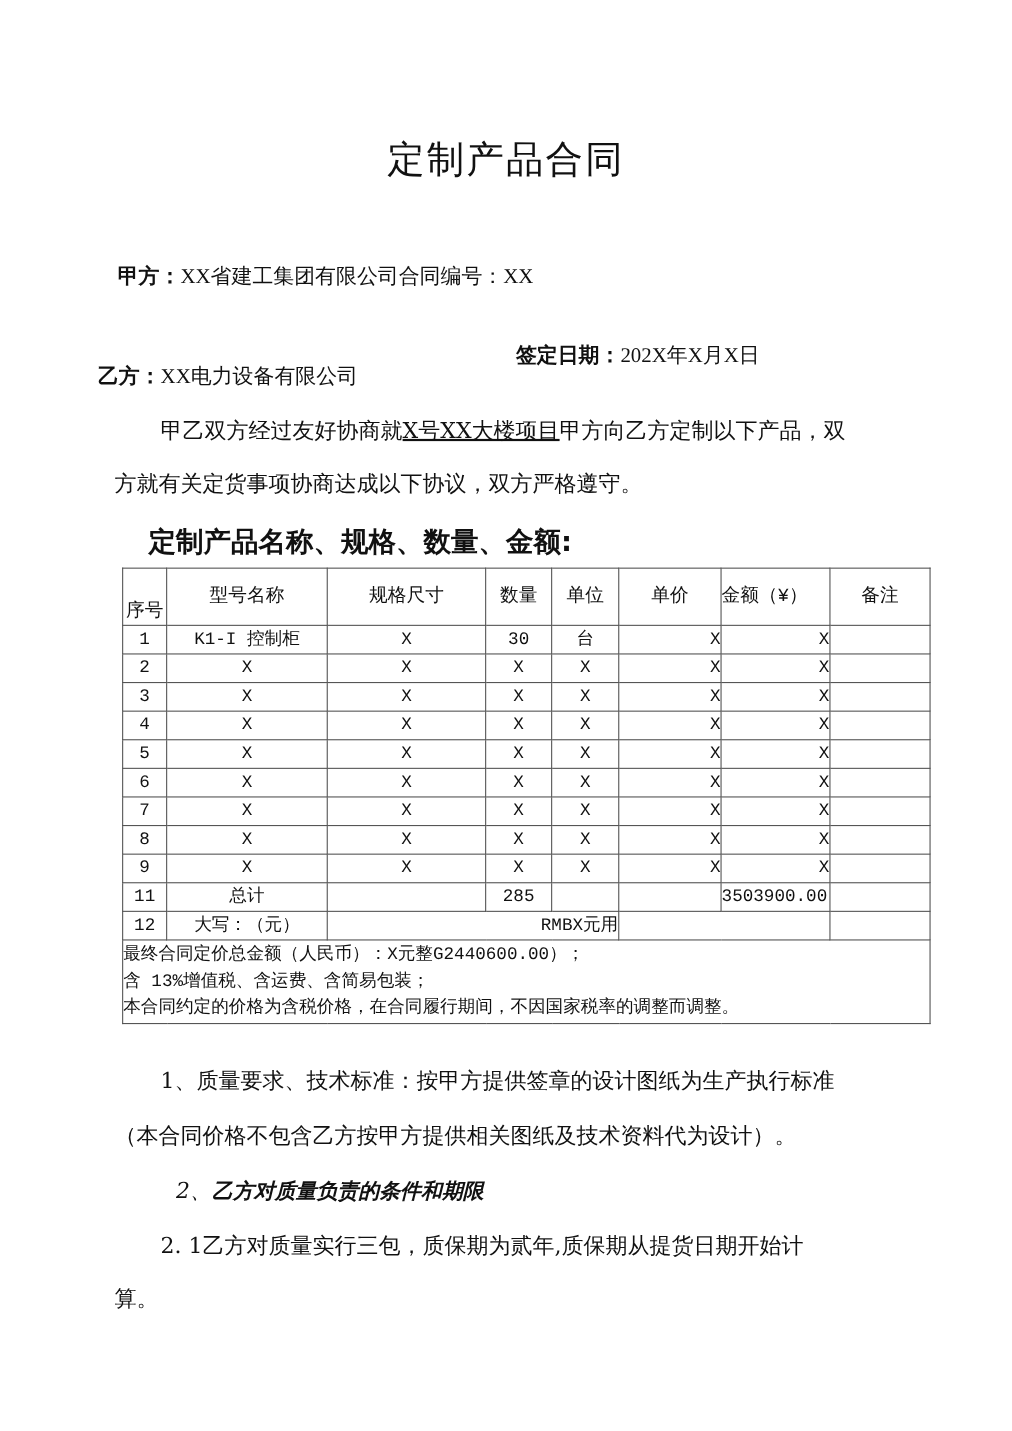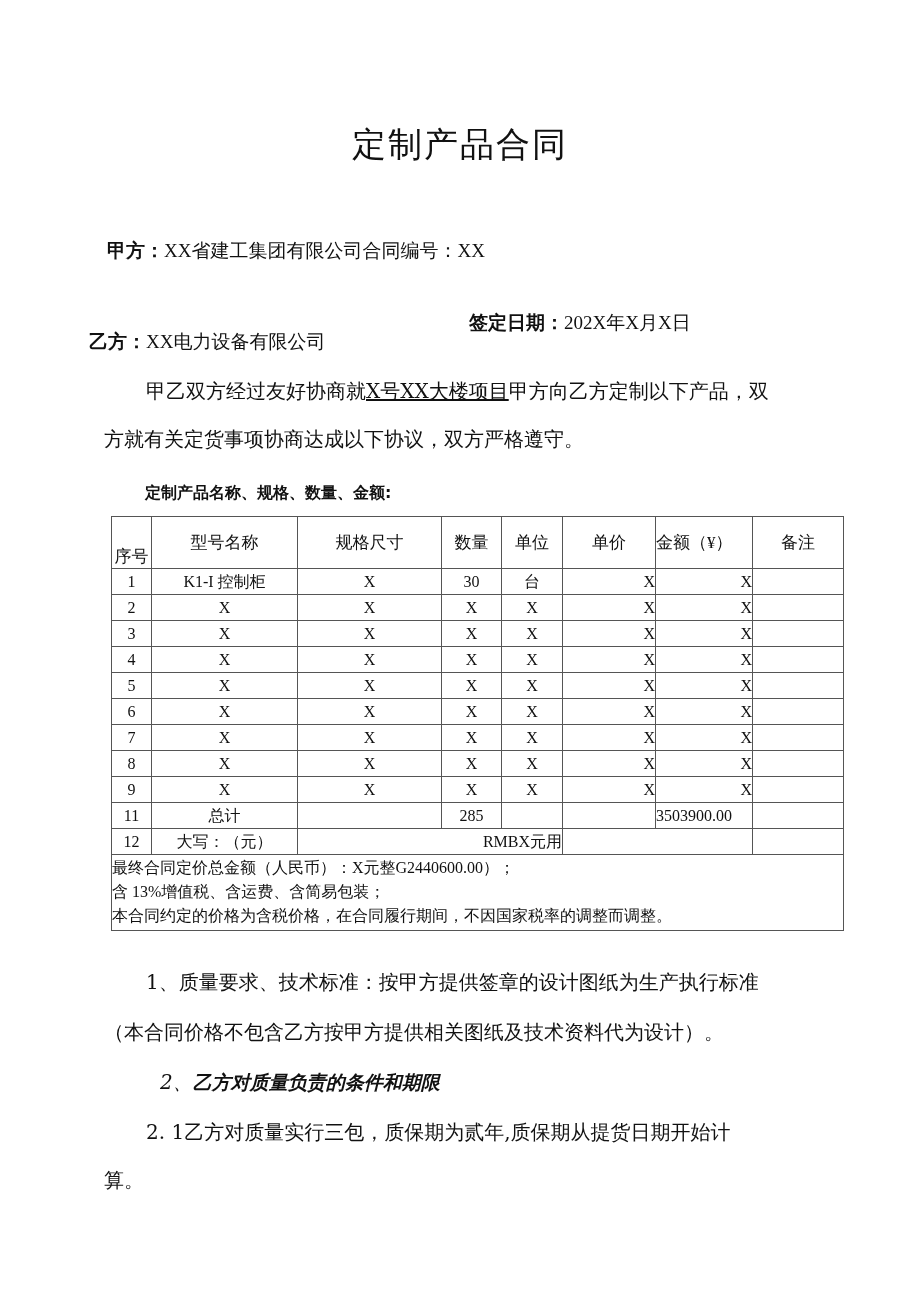--- a/index.html
+++ b/index.html
@@ -6,21 +6,21 @@
   body { width: 920px; height: 1301px; position: relative; overflow: hidden;
          font-family: "DejaVu Serif", "Liberation Serif", serif; color: #111; }
   .abs { position: absolute; white-space: nowrap; }
   .title { left: 0; width: 920px; top: 122px; text-align: center; font-size: 34px; letter-spacing: 2px; font-weight: normal; }
   .party { font-size: 19px; font-family: "DejaVu Sans", "Liberation Sans", sans-serif; font-weight: bold; }
   .party .val { font-family: "Liberation Serif", serif; font-weight: normal; }
   .para { font-size: 20px; line-height: 28px; }
   .u { text-decoration: underline; }
   .bold { font-weight: bold; font-family: "DejaVu Sans", "Liberation Sans", sans-serif; }
   table.prod { position: absolute; left: 111px; top: 516px; border-collapse: collapse; table-layout: fixed;
-               font-size: 16px; font-family: Liberation Serif, serif; }
+               font-size: 16px; font-family: Liberation Mono, monospace; }
   table.prod td { border: 1px solid #555; padding: 0 2px; height: 25px; line-height: 25px; text-align: center; overflow: hidden; white-space: nowrap; }
   table.prod tr.head td { height: 51px; vertical-align: middle; font-size: 17px; }
   table.prod tr.head td.seq { vertical-align: bottom; line-height: 22px; padding: 0; font-size: 17px; }
   table.prod td.r { text-align: right; padding-right: 0; }
   table.prod td.l { text-align: left; padding-left: 0; }
   table.prod td.notes { text-align: left; line-height: 24px; height: 74px; padding: 1px 0 0 0; font-size: 16px; vertical-align: top; }
 </style>
 </head>
 <body>
 
@@ -36,21 +36,21 @@
 
 <div class="abs party" style="left:469px; top:286px;margin-top:24px;">
   <span>签定日期：</span><span class="val">202X年X月X日</span>
 </div>
 
 <div class="abs para" style="left:146px; top:377px;text-align:right;">
   <span>甲乙双方经过友好协商就</span><span class="u">X号XX大楼项目</span><span>甲方向乙方定制以下产品，双</span>
 </div>
 <div class="abs para" style="left:104px; top:425px;">方就有关定货事项协商达成以下协议，双方严格遵守。</div>
 
-<div class="abs para bold" style="left:145px; top:479px; font-size:16px;">定制产品名称、规格、数量、金额:</div>
+<div class="abs para bold" style="left:135px; top:479px; font-size:25px;">定制产品名称、规格、数量、金额:</div>
 
 <table class="prod">
   <colgroup>
     <col style="width:40px">
       <col style="width:146px">
       <col style="width:144px">
       <col style="width:60px">
     <col style="width:61px">
       <col style="width:93px">
       <col style="width:97px">

